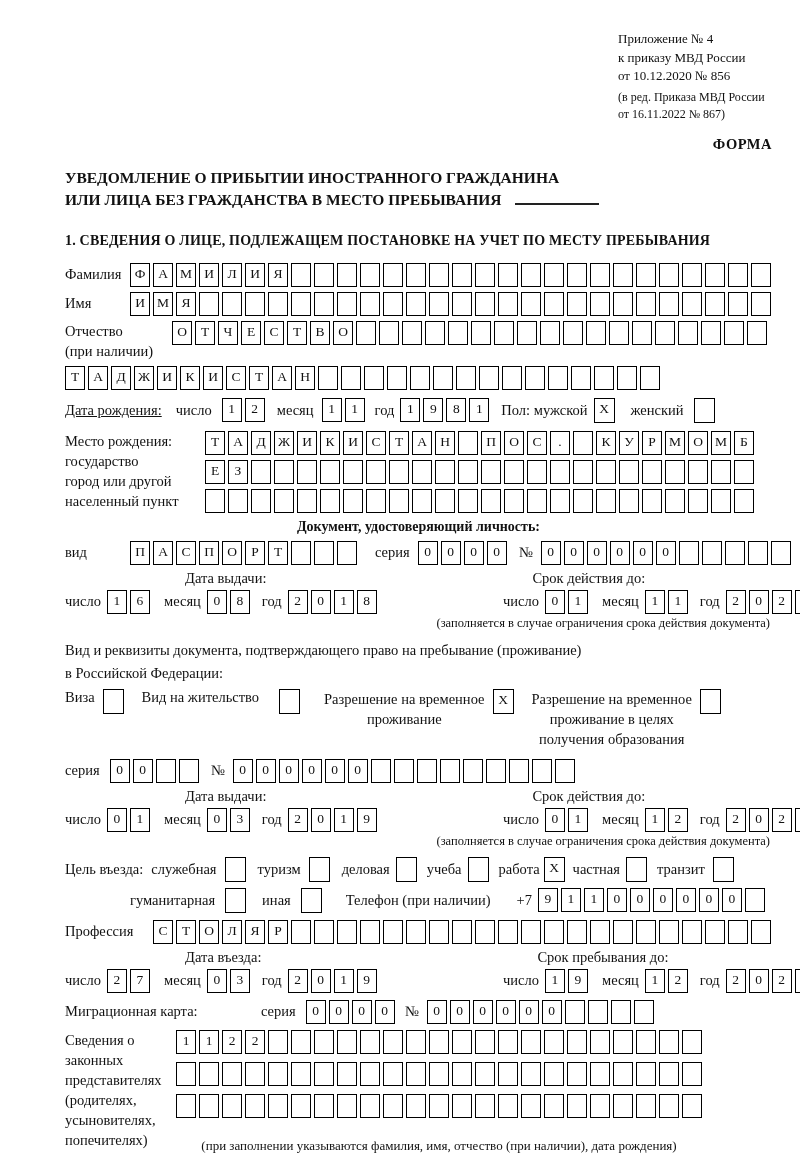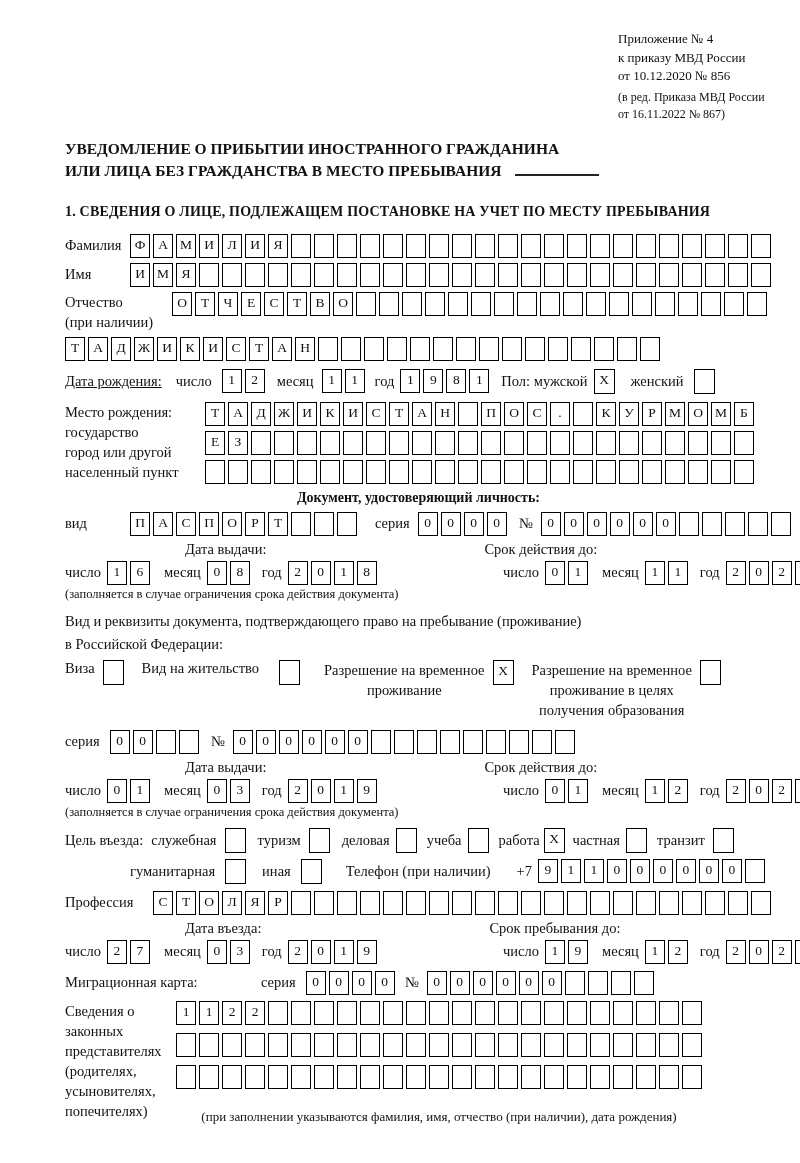--- a/index.html
+++ b/index.html
@@ -22,45 +22,46 @@
   
   .frow{display:flex;align-items:center;margin-bottom:5px;font-size:14.5px;white-space:nowrap;}
   .frow.top{align-items:flex-start;}
   .lb{flex-shrink:0;}
   .w65{width:65px;} .w107{width:107px;} .w140{width:140px;} .w88{width:88px;}
   .lbcol{display:flex;flex-direction:column;line-height:20px;flex-shrink:0;}
   .lbcol.center{text-align:center;}
   .boxcol{display:flex;flex-direction:column;gap:5px;}
   .boxcol.wide{gap:8px;}
   .dochead{text-align:center;font-weight:bold;font-size:14px;margin:6px 0 6px 0;}
-  .dates-head{display:flex;font-size:14.5px;margin:4px 0 3px 0;}
+  .dates-head{display:flex;font-size:14.5px;margin:4px 0 3px 0;gap:48px;}
   .dates-head .h1{margin-left:120px;}
   .dates-row{display:flex;align-items:center;font-size:14.5px;margin-bottom:2px;white-space:nowrap;}
   .dhalf{display:flex;align-items:center;gap:6px;width:438px;flex-shrink:0;}
   .dhalf2{display:flex;align-items:center;gap:6px;}
-  .note{font-size:12.5px;margin:2px 2px 8px 0;}
+  .note{text-align:right;font-size:12.5px;margin:2px 2px 8px 0;}
   .plain{font-size:14.5px;line-height:23px;}
   .pair{display:flex;align-items:flex-start;gap:8px;}
   .repnote{font-size:13px;text-align:center;margin-top:12px;}
 </style>
 </head>
 <body>
 
 <div class="page">
 
   <div class="annex">
     <div>Приложение № 4</div>
     <div>к приказу МВД России</div>
     <div>от 10.12.2020 № 856</div>
     <div class="amend">
       <div>(в ред. Приказа МВД России</div>
       <div>от 16.11.2022 № 867)</div>
     </div>
   </div>
 
+  <div class="forma">ФОРМА</div>
 
   <div class="title">
     <div>УВЕДОМЛЕНИЕ О ПРИБЫТИИ ИНОСТРАННОГО ГРАЖДАНИНА</div>
     <div><span>ИЛИ ЛИЦА БЕЗ ГРАЖДАНСТВА В МЕСТО ПРЕБЫВАНИЯ</span><span class="blank-line"></span></div>
   </div>
 
   <div class="sect">1. СВЕДЕНИЯ О ЛИЦЕ, ПОДЛЕЖАЩЕМ ПОСТАНОВКЕ НА УЧЕТ ПО МЕСТУ ПРЕБЫВАНИЯ</div>
 
   <div class="frow">
     <span class="lb w65">Фамилия</span>

